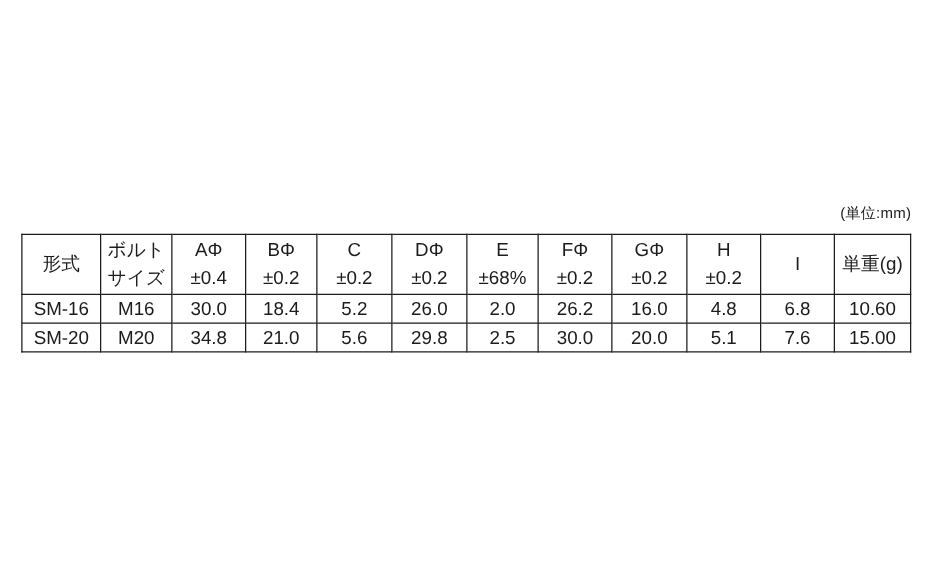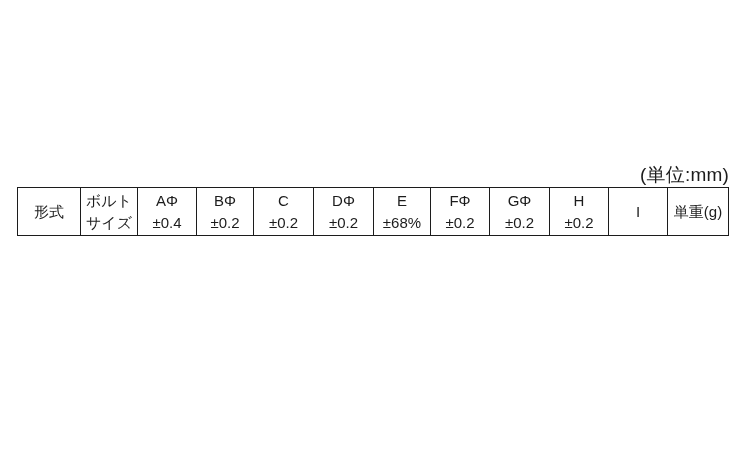--- a/index.html
+++ b/index.html
@@ -12,21 +12,21 @@
     height: 450px;
     background: #ffffff;
     font-family: "Liberation Sans", "DejaVu Sans", sans-serif;
     color: #1c1c1c;
     overflow: hidden;
   }
   .unit-note {
     position: absolute;
     top: 162px;
     right: 21px;
-    font-size: 19px;
+    font-size: 12px;
     letter-spacing: 0.2px;
     color: #1c1c1c;
   }
   table.spec-table {
     position: absolute;
     left: 17px;
     top: 187px;
     width: 711px;
     border-collapse: collapse;
     table-layout: fixed;
@@ -125,16 +125,44 @@
           <span class="hline">I</span>
           <span class="hline"></span>
         </th>
         <th>
           <span class="hline">単重(g)</span>
           <span class="hline"></span>
         </th>
       </tr>
     </thead>
     <tbody>
+      <tr>
+        <td>SM-16</td>
+        <td>M16</td>
+        <td>30.0</td>
+        <td>18.4</td>
+        <td>5.2</td>
+        <td>26.0</td>
+        <td>2.0</td>
+        <td>26.2</td>
+        <td>16.0</td>
+        <td>4.8</td>
+        <td>6.8</td>
+        <td>10.60</td>
+      </tr>
+      <tr>
+        <td>SM-20</td>
+        <td>M20</td>
+        <td>34.8</td>
+        <td>21.0</td>
+        <td>5.6</td>
+        <td>29.8</td>
+        <td>2.5</td>
+        <td>30.0</td>
+        <td>20.0</td>
+        <td>5.1</td>
+        <td>7.6</td>
+        <td>15.00</td>
+      </tr>
     </tbody>
   </table>
 
 </div>
 
 </body></html>

